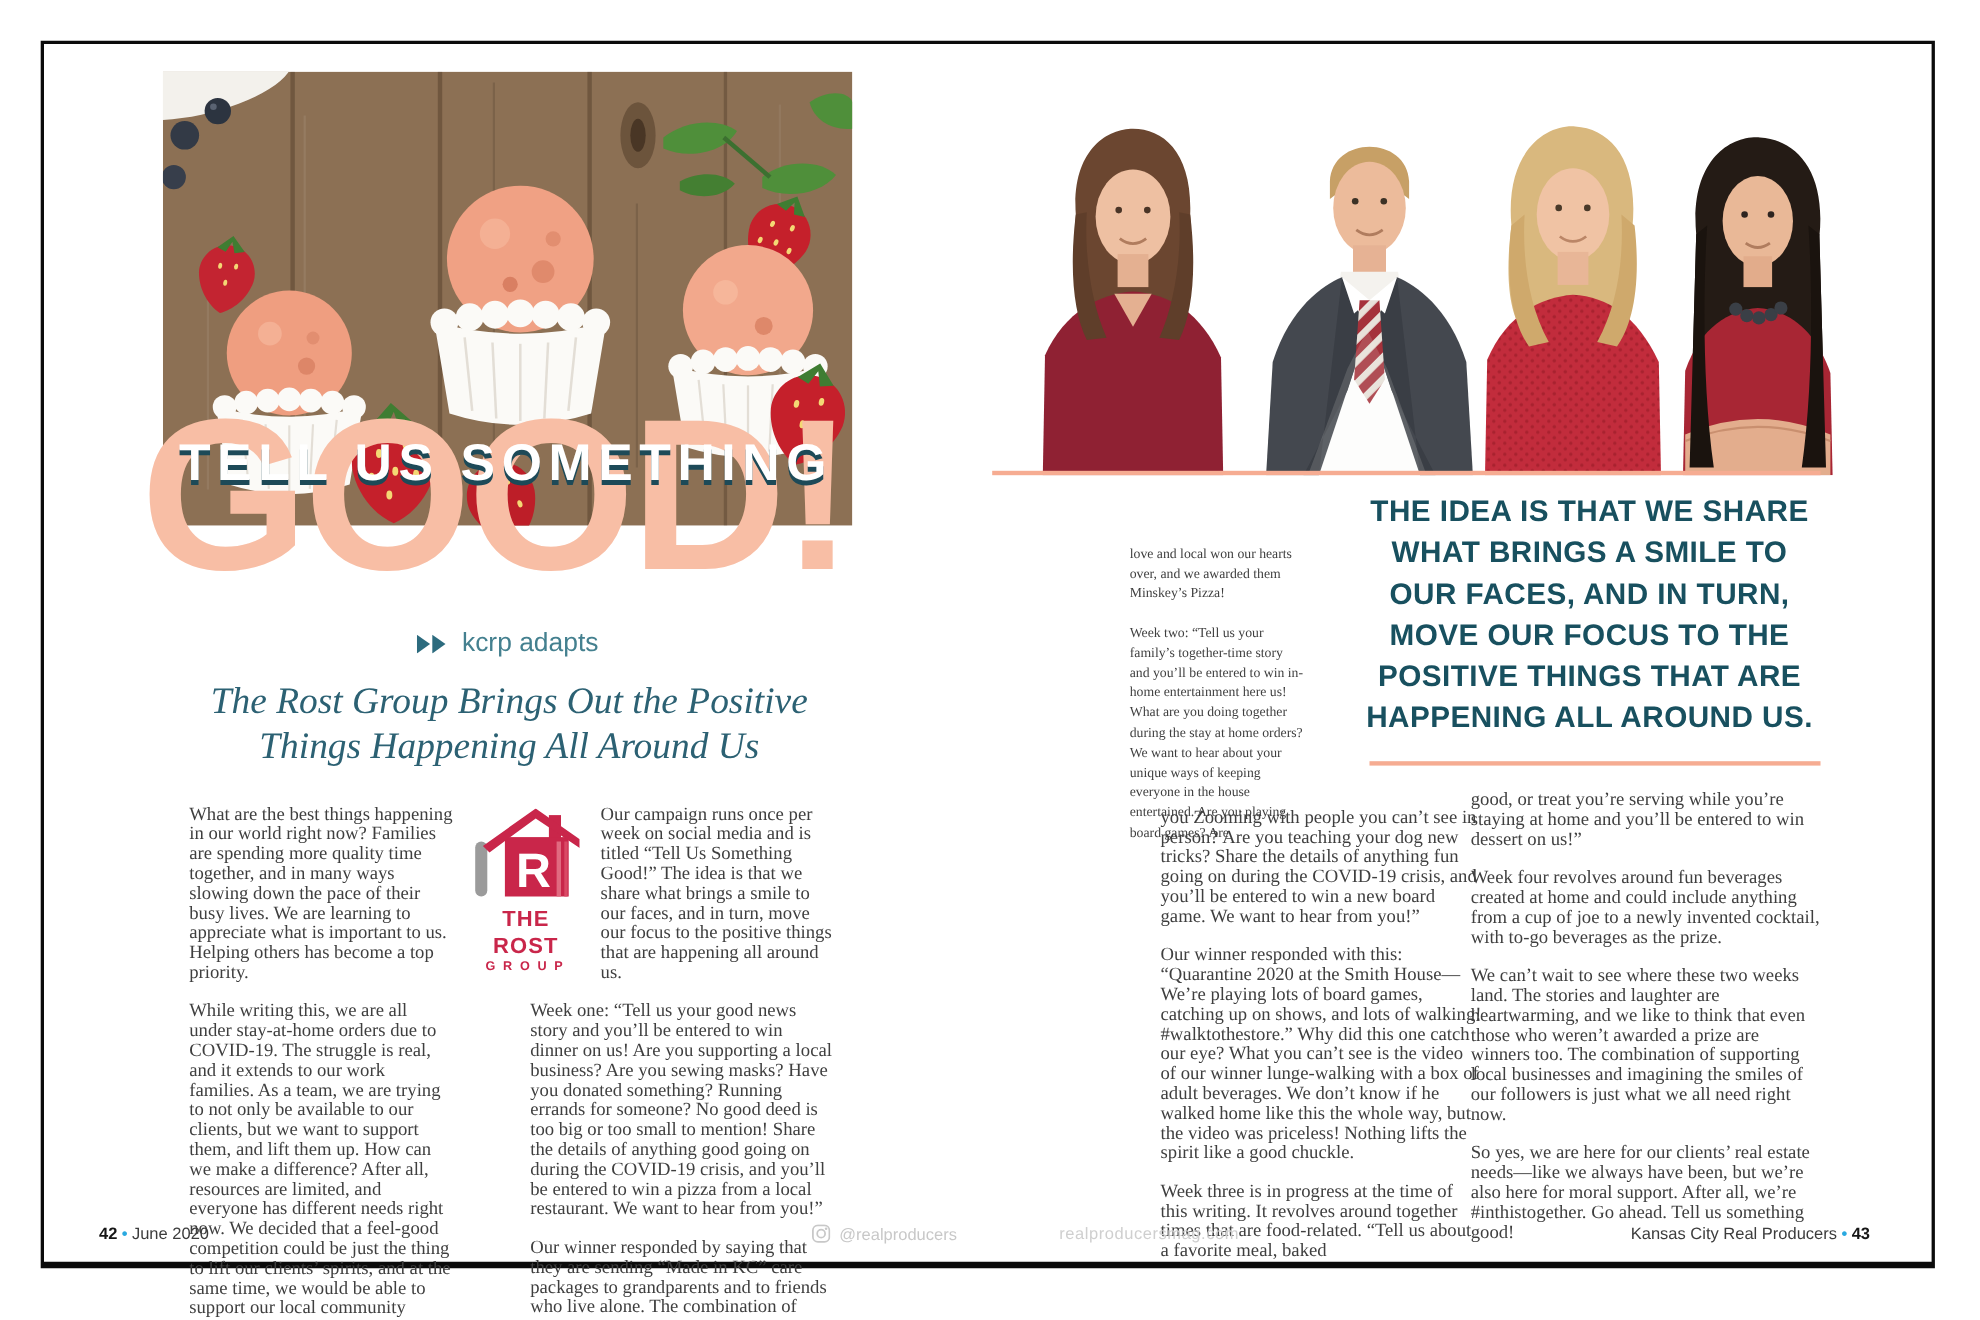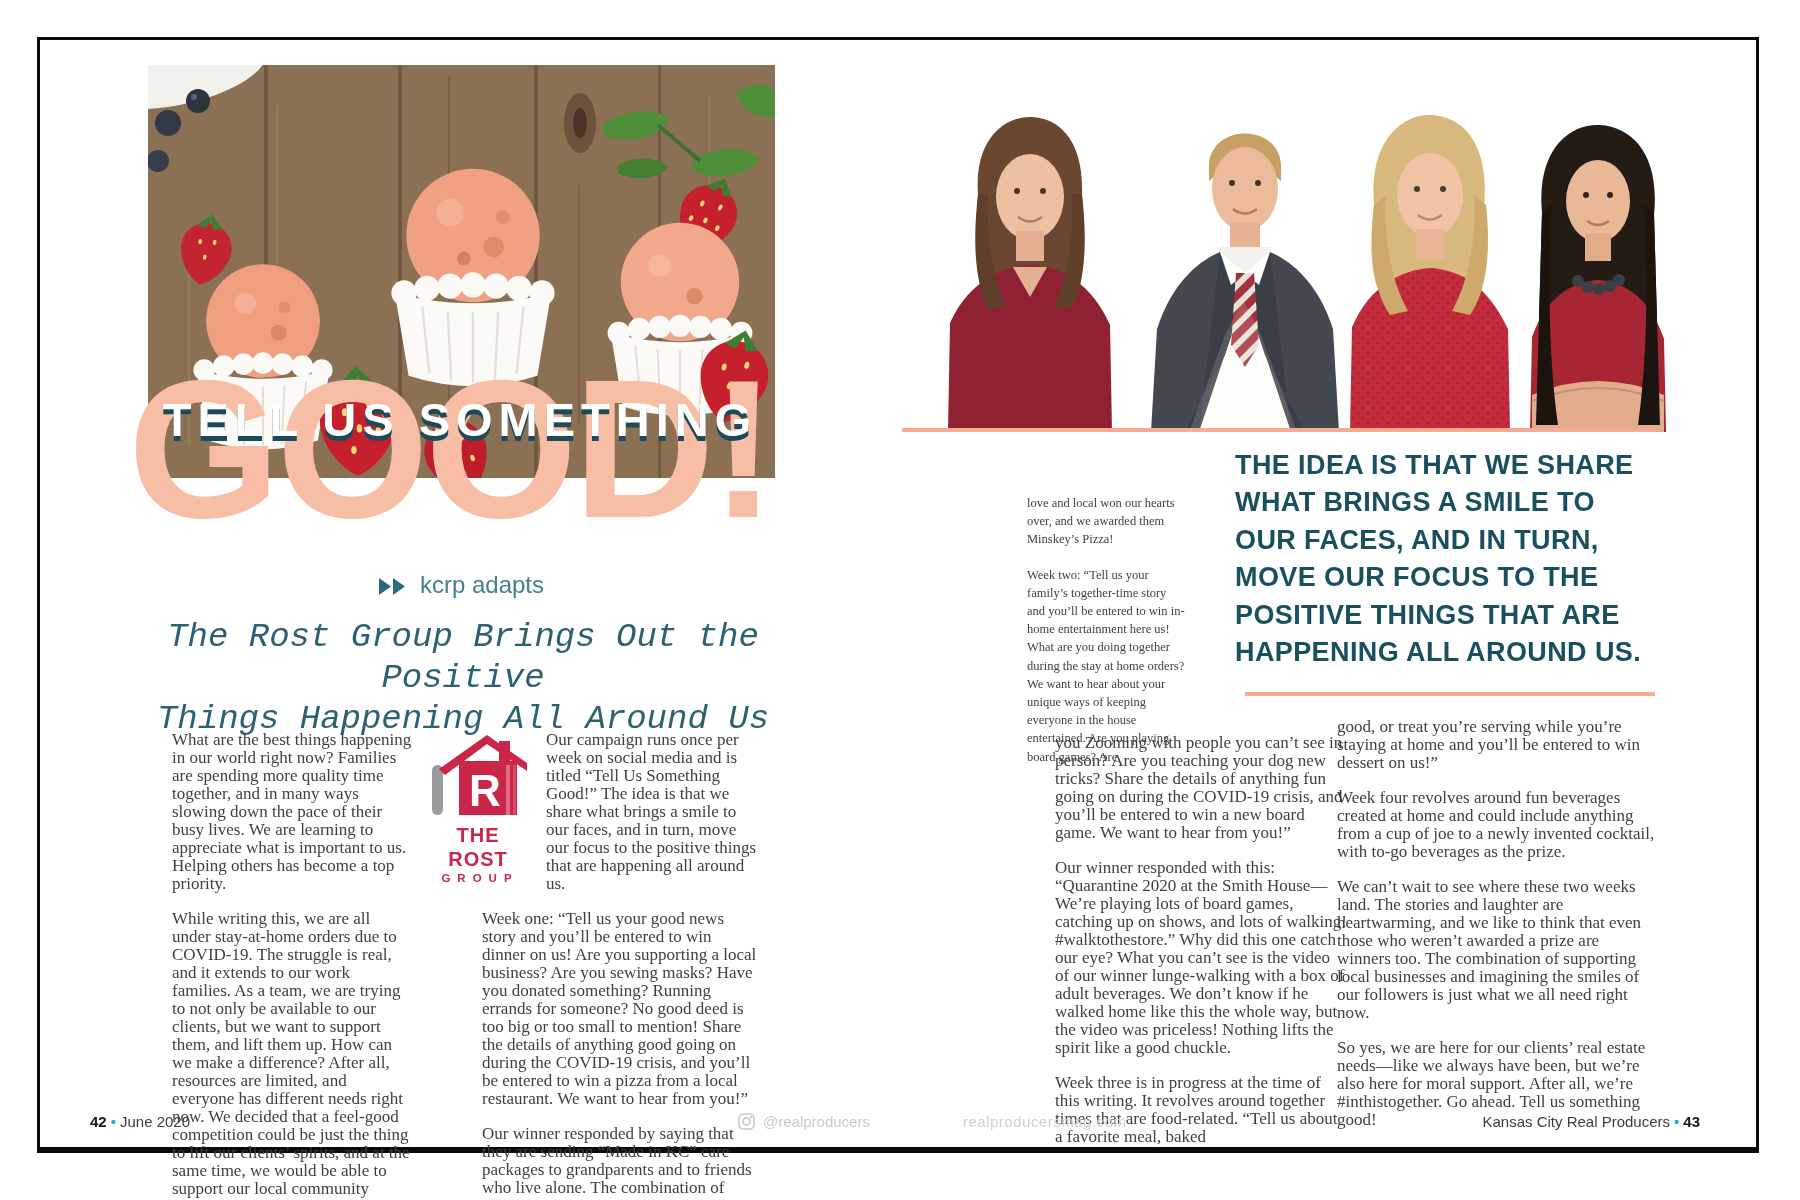--- a/index.html
+++ b/index.html
@@ -14,38 +14,38 @@
   .headline-top{position:absolute;left:145px;top:392px;width:630px;text-align:center;
     font-family:"Liberation Sans",sans-serif;font-weight:700;font-size:47px;letter-spacing:6px;
     color:#ffffff;text-shadow:0 5px 0 #1d4a58;z-index:5;white-space:nowrap;}
   .headline-main{position:absolute;left:128px;top:352px;width:700px;
     font-family:"Liberation Sans",sans-serif;font-weight:700;font-size:196px;letter-spacing:-4px;
     line-height:1;color:#f8bea5;z-index:4;white-space:nowrap;}
   .kicker{position:absolute;left:148px;top:571px;width:627px;text-align:center;z-index:5;
     font-family:"Liberation Sans",sans-serif;font-size:24px;color:#44808f;}
   .kicker svg{vertical-align:-2px;margin-right:9px;}
   .article-title{position:absolute;left:118px;top:617px;width:690px;text-align:center;
-    font-family:Liberation Mono, monospace;font-style:italic;font-weight:400;
+    font-family:Liberation Serif, serif;font-style:italic;font-weight:400;
     font-size:34px;line-height:41px;color:#2c6173;margin:0;}
   .bodycol{position:absolute;font-size:17px;line-height:18px;color:#3f3f3f;}
   .bodycol p{margin:0 0 17px 0;}
   .col1{left:172px;top:731px;width:240px;}
   .col2{left:482px;top:731px;width:275px;}
   .logo-float{float:left;width:64px;height:172px;}
   .rost-logo{position:absolute;left:427px;top:735px;width:102px;text-align:center;z-index:6;
     font-family:"Liberation Sans",sans-serif;}
   .rost-name1{color:#c9264a;font-weight:700;font-size:20px;letter-spacing:1px;line-height:24px;}
   .rost-name2{color:#c9264a;font-weight:700;font-size:11.5px;letter-spacing:7px;line-height:15px;margin-left:4px;}
   
   .photo-people{position:absolute;left:880px;top:95px;width:850px;height:337px;z-index:1;}
   .rule-top{position:absolute;left:902px;top:428px;width:753px;height:4px;background:#f6ac92;z-index:3;}
   .colA-narrow{left:1027px;top:450px;width:158px;font-size:12.5px;line-height:18.2px;margin-top:44px;}
   .colA-wide{left:1027px;top:734px;width:292px;margin-left:28px;}
   .colB{left:1337px;top:718px;width:320px;}
-  .pull-quote{position:absolute;left:1235px;top:447px;width:420px;text-align:left;
+  .pull-quote{position:absolute;left:1235px;top:447px;width:420px;text-align:center;
     font-family:"Liberation Sans",sans-serif;font-weight:700;font-size:27px;line-height:37.4px;
     color:#18505f;letter-spacing:0.4px;z-index:4;}
   .pull-quote .ql{white-space:nowrap;}
   .rule-quote{position:absolute;left:1245px;top:692px;width:410px;height:4px;background:#f6ac92;}
   
   .footer-item{position:absolute;top:1113px;font-family:"Liberation Sans",sans-serif;font-size:15px;}
   .f-left{left:90px;color:#3c3c3c;}
   .f-num{font-weight:700;color:#161616;}
   .f-dot{color:#2aa9e0;font-weight:700;padding:0 4px;}
   .f-ig{left:738px;color:#c8c8c8;}

